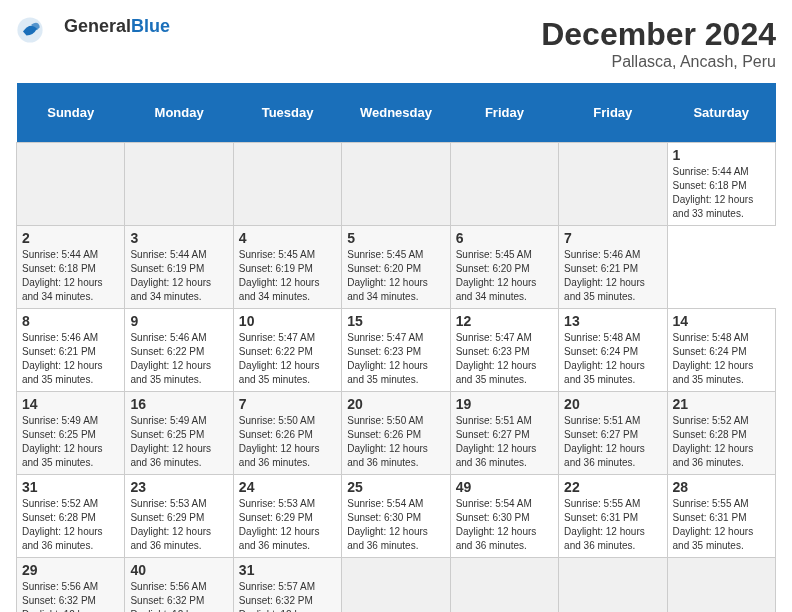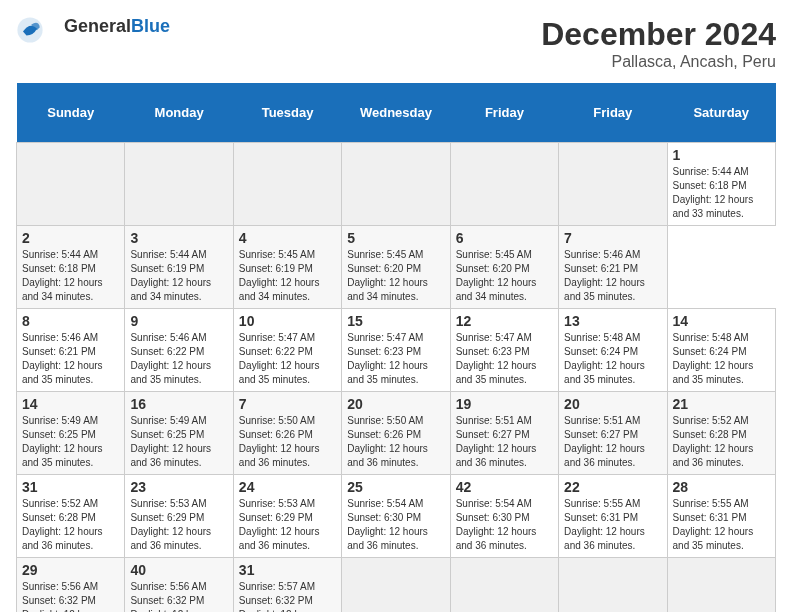--- a/index.html
+++ b/index.html
@@ -180,21 +180,21 @@
       </tr>
       <tr class="week-row">
         <td><span class="cell-day">31</span>
           <span class="cell-info">Sunrise: 5:52 AM<br>Sunset: 6:28 PM<br>Daylight: 12 hours and 36 minutes.</span></td>
         <td><span class="cell-day">23</span>
           <span class="cell-info">Sunrise: 5:53 AM<br>Sunset: 6:29 PM<br>Daylight: 12 hours and 36 minutes.</span></td>
         <td><span class="cell-day">24</span>
           <span class="cell-info">Sunrise: 5:53 AM<br>Sunset: 6:29 PM<br>Daylight: 12 hours and 36 minutes.</span></td>
         <td><span class="cell-day">25</span>
           <span class="cell-info">Sunrise: 5:54 AM<br>Sunset: 6:30 PM<br>Daylight: 12 hours and 36 minutes.</span></td>
-        <td><span class="cell-day">42</span>
+        <td><span class="cell-day">49</span>
           <span class="cell-info">Sunrise: 5:54 AM<br>Sunset: 6:30 PM<br>Daylight: 12 hours and 36 minutes.</span></td>
         <td><span class="cell-day">22</span>
           <span class="cell-info">Sunrise: 5:55 AM<br>Sunset: 6:31 PM<br>Daylight: 12 hours and 36 minutes.</span></td>
         <td><span class="cell-day">28</span>
           <span class="cell-info">Sunrise: 5:55 AM<br>Sunset: 6:31 PM<br>Daylight: 12 hours and 35 minutes.</span></td>
       </tr>
       <tr class="week-row">
         <td><span class="cell-day">29</span>
           <span class="cell-info">Sunrise: 5:56 AM<br>Sunset: 6:32 PM<br>Daylight: 12 hours and 35 minutes.</span></td>
         <td><span class="cell-day">40</span>

